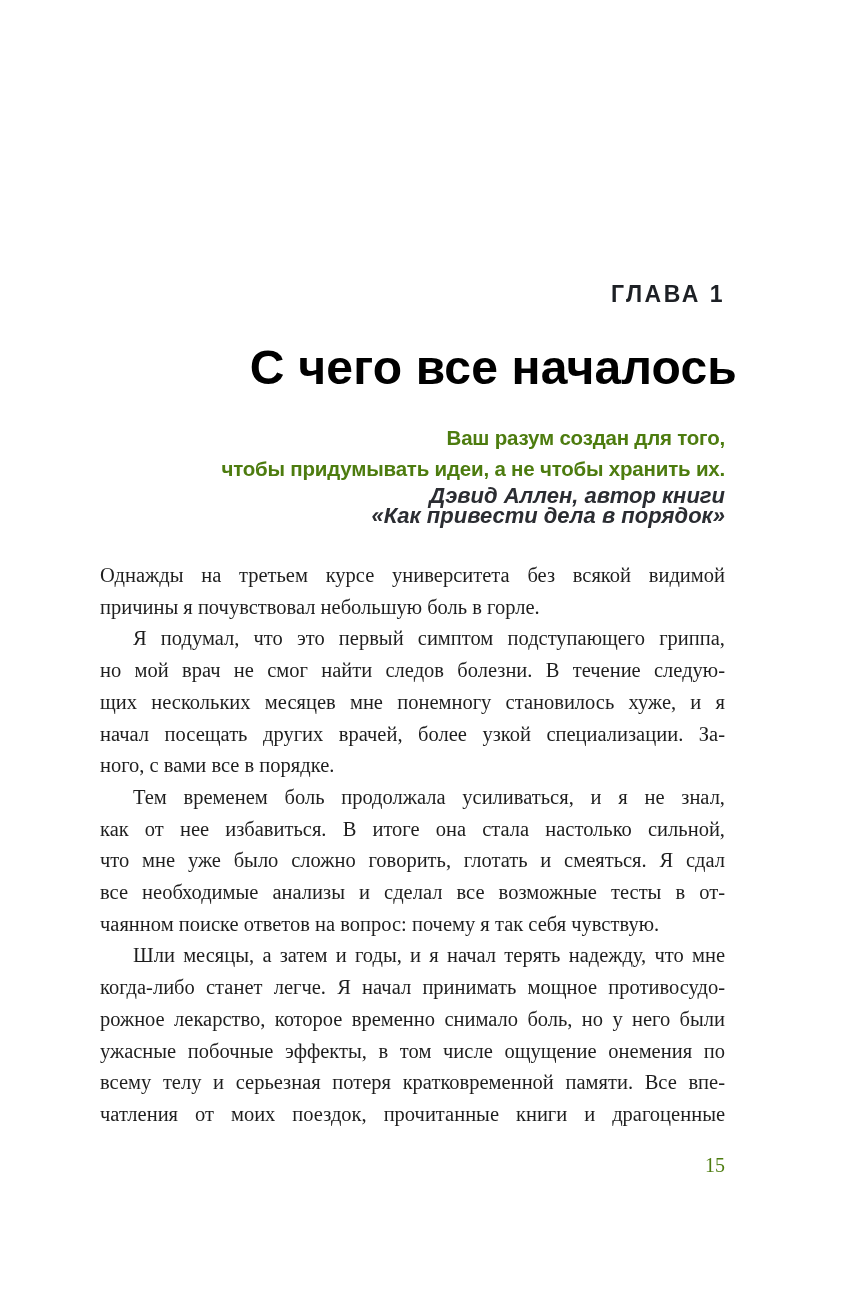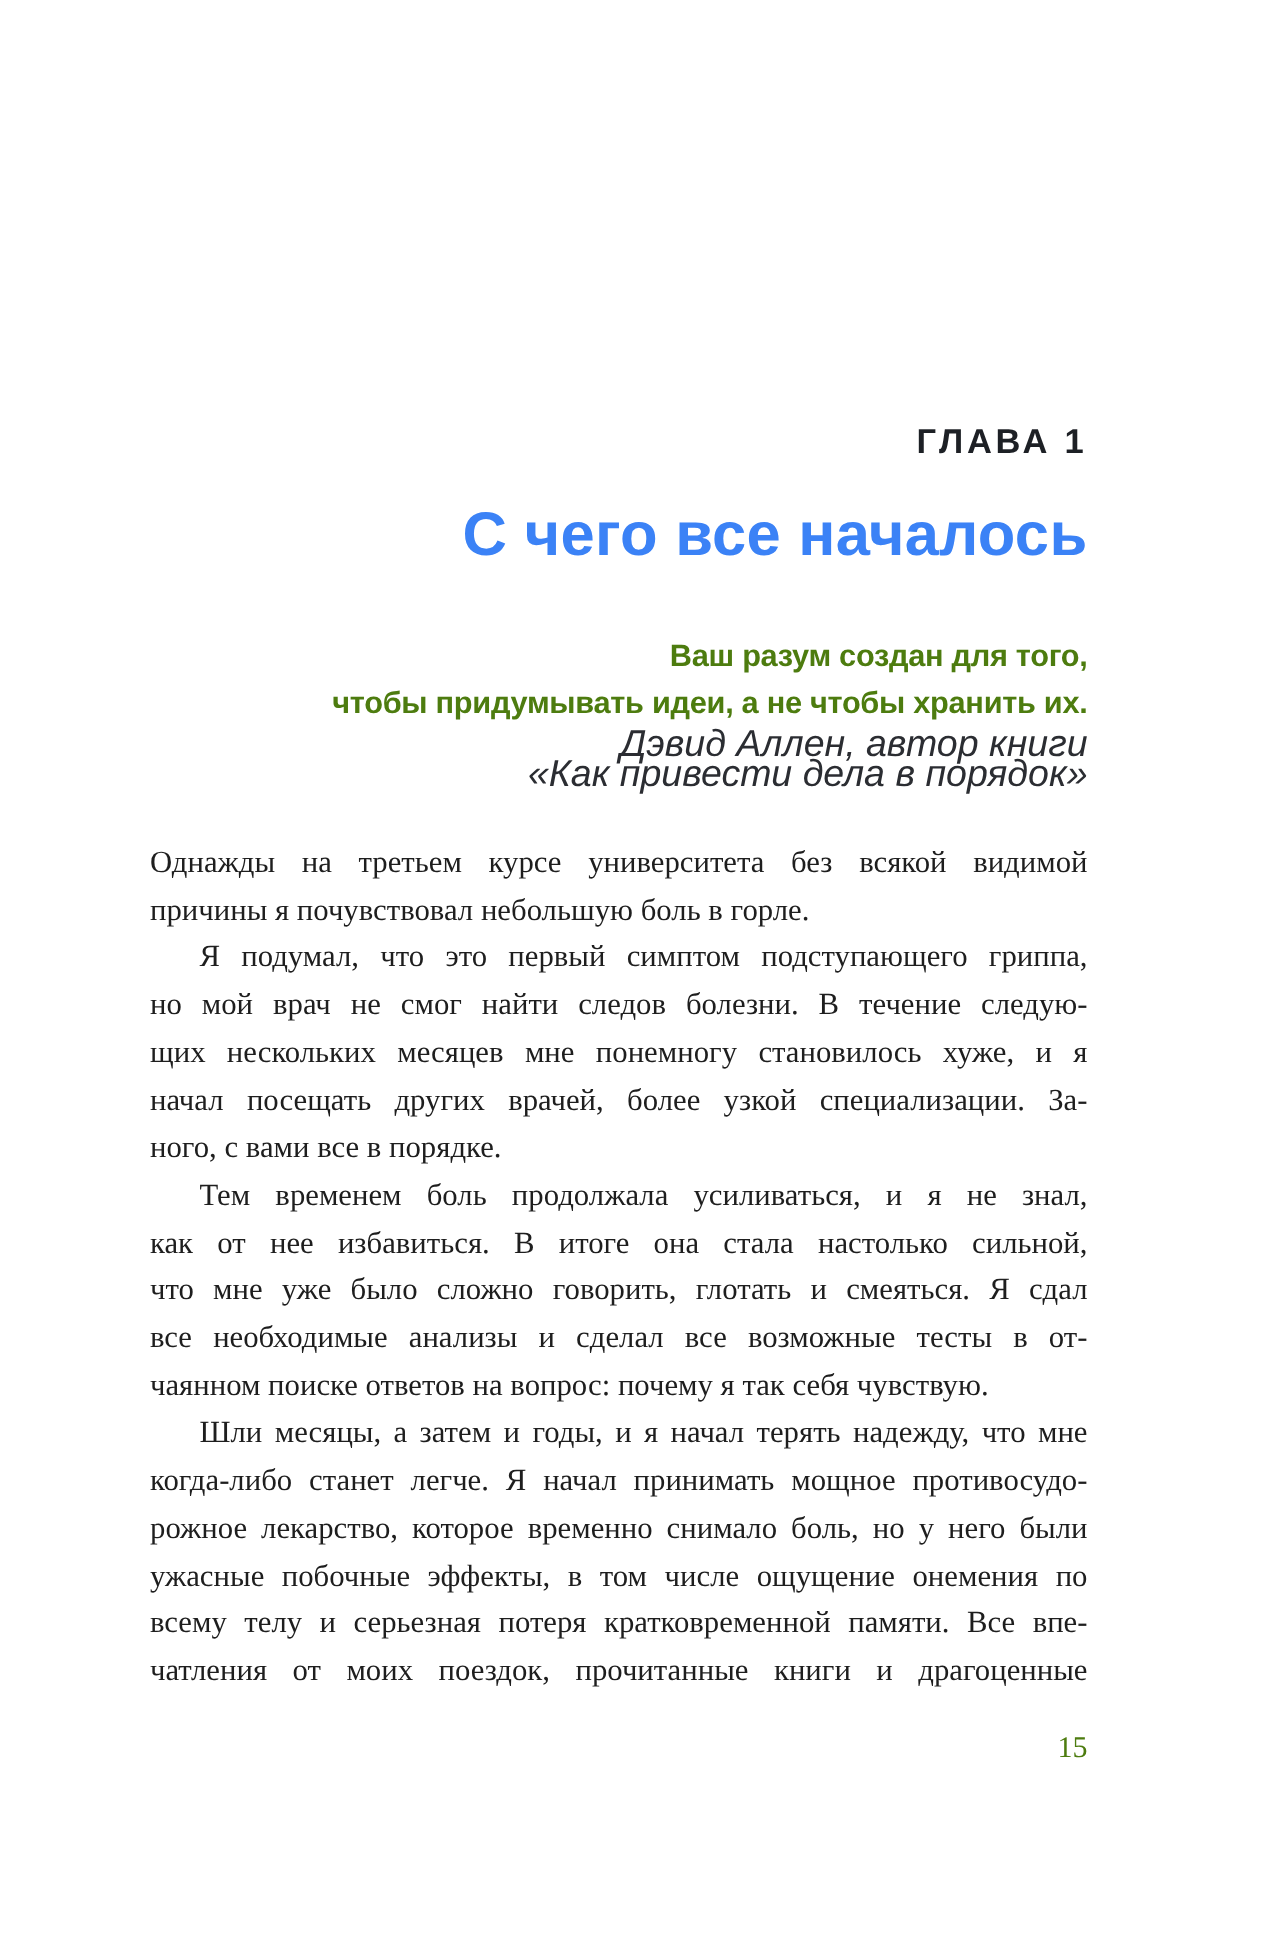--- a/index.html
+++ b/index.html
@@ -28,44 +28,44 @@
     font-size: 23px;
     line-height: 26px;
     letter-spacing: 2.5px;
     color: #1d2025;
   }
   .chapter-title {
     top: 333px;
     text-align: right;
     font-family: "Liberation Sans", sans-serif;
     font-weight: 700;
-    font-size: 41px;
+    font-size: 48px;
     line-height: 46px;
     letter-spacing: 0.2px;
-    color: #3b82f6;
-    margin: 0;
+    color: #000000;
+    margin: 12px;
   }
   .epigraph {
     top: 422px;
     text-align: right;
   }
   .epigraph .quote {
     font-family: "Liberation Sans", sans-serif;
     font-weight: 700;
     font-size: 20.5px;
     line-height: 31px;
     letter-spacing: -0.2px;
     color: #4d7c0f;
   }
   .epigraph .attribution {
     margin-top: 2px;
     font-family: "Liberation Sans", sans-serif;
     font-style: italic;
-    font-weight: 400;
-    font-size: 25px;
+    font-weight: 700;
+    font-size: 22px;
     line-height: 20px;
     color: #2b2d32;
   }
   .body-text {
     top: 560px;
     font-size: 20.5px;
     line-height: 31.7px;
     color: #1e1e1e;
   }
   .bline {

